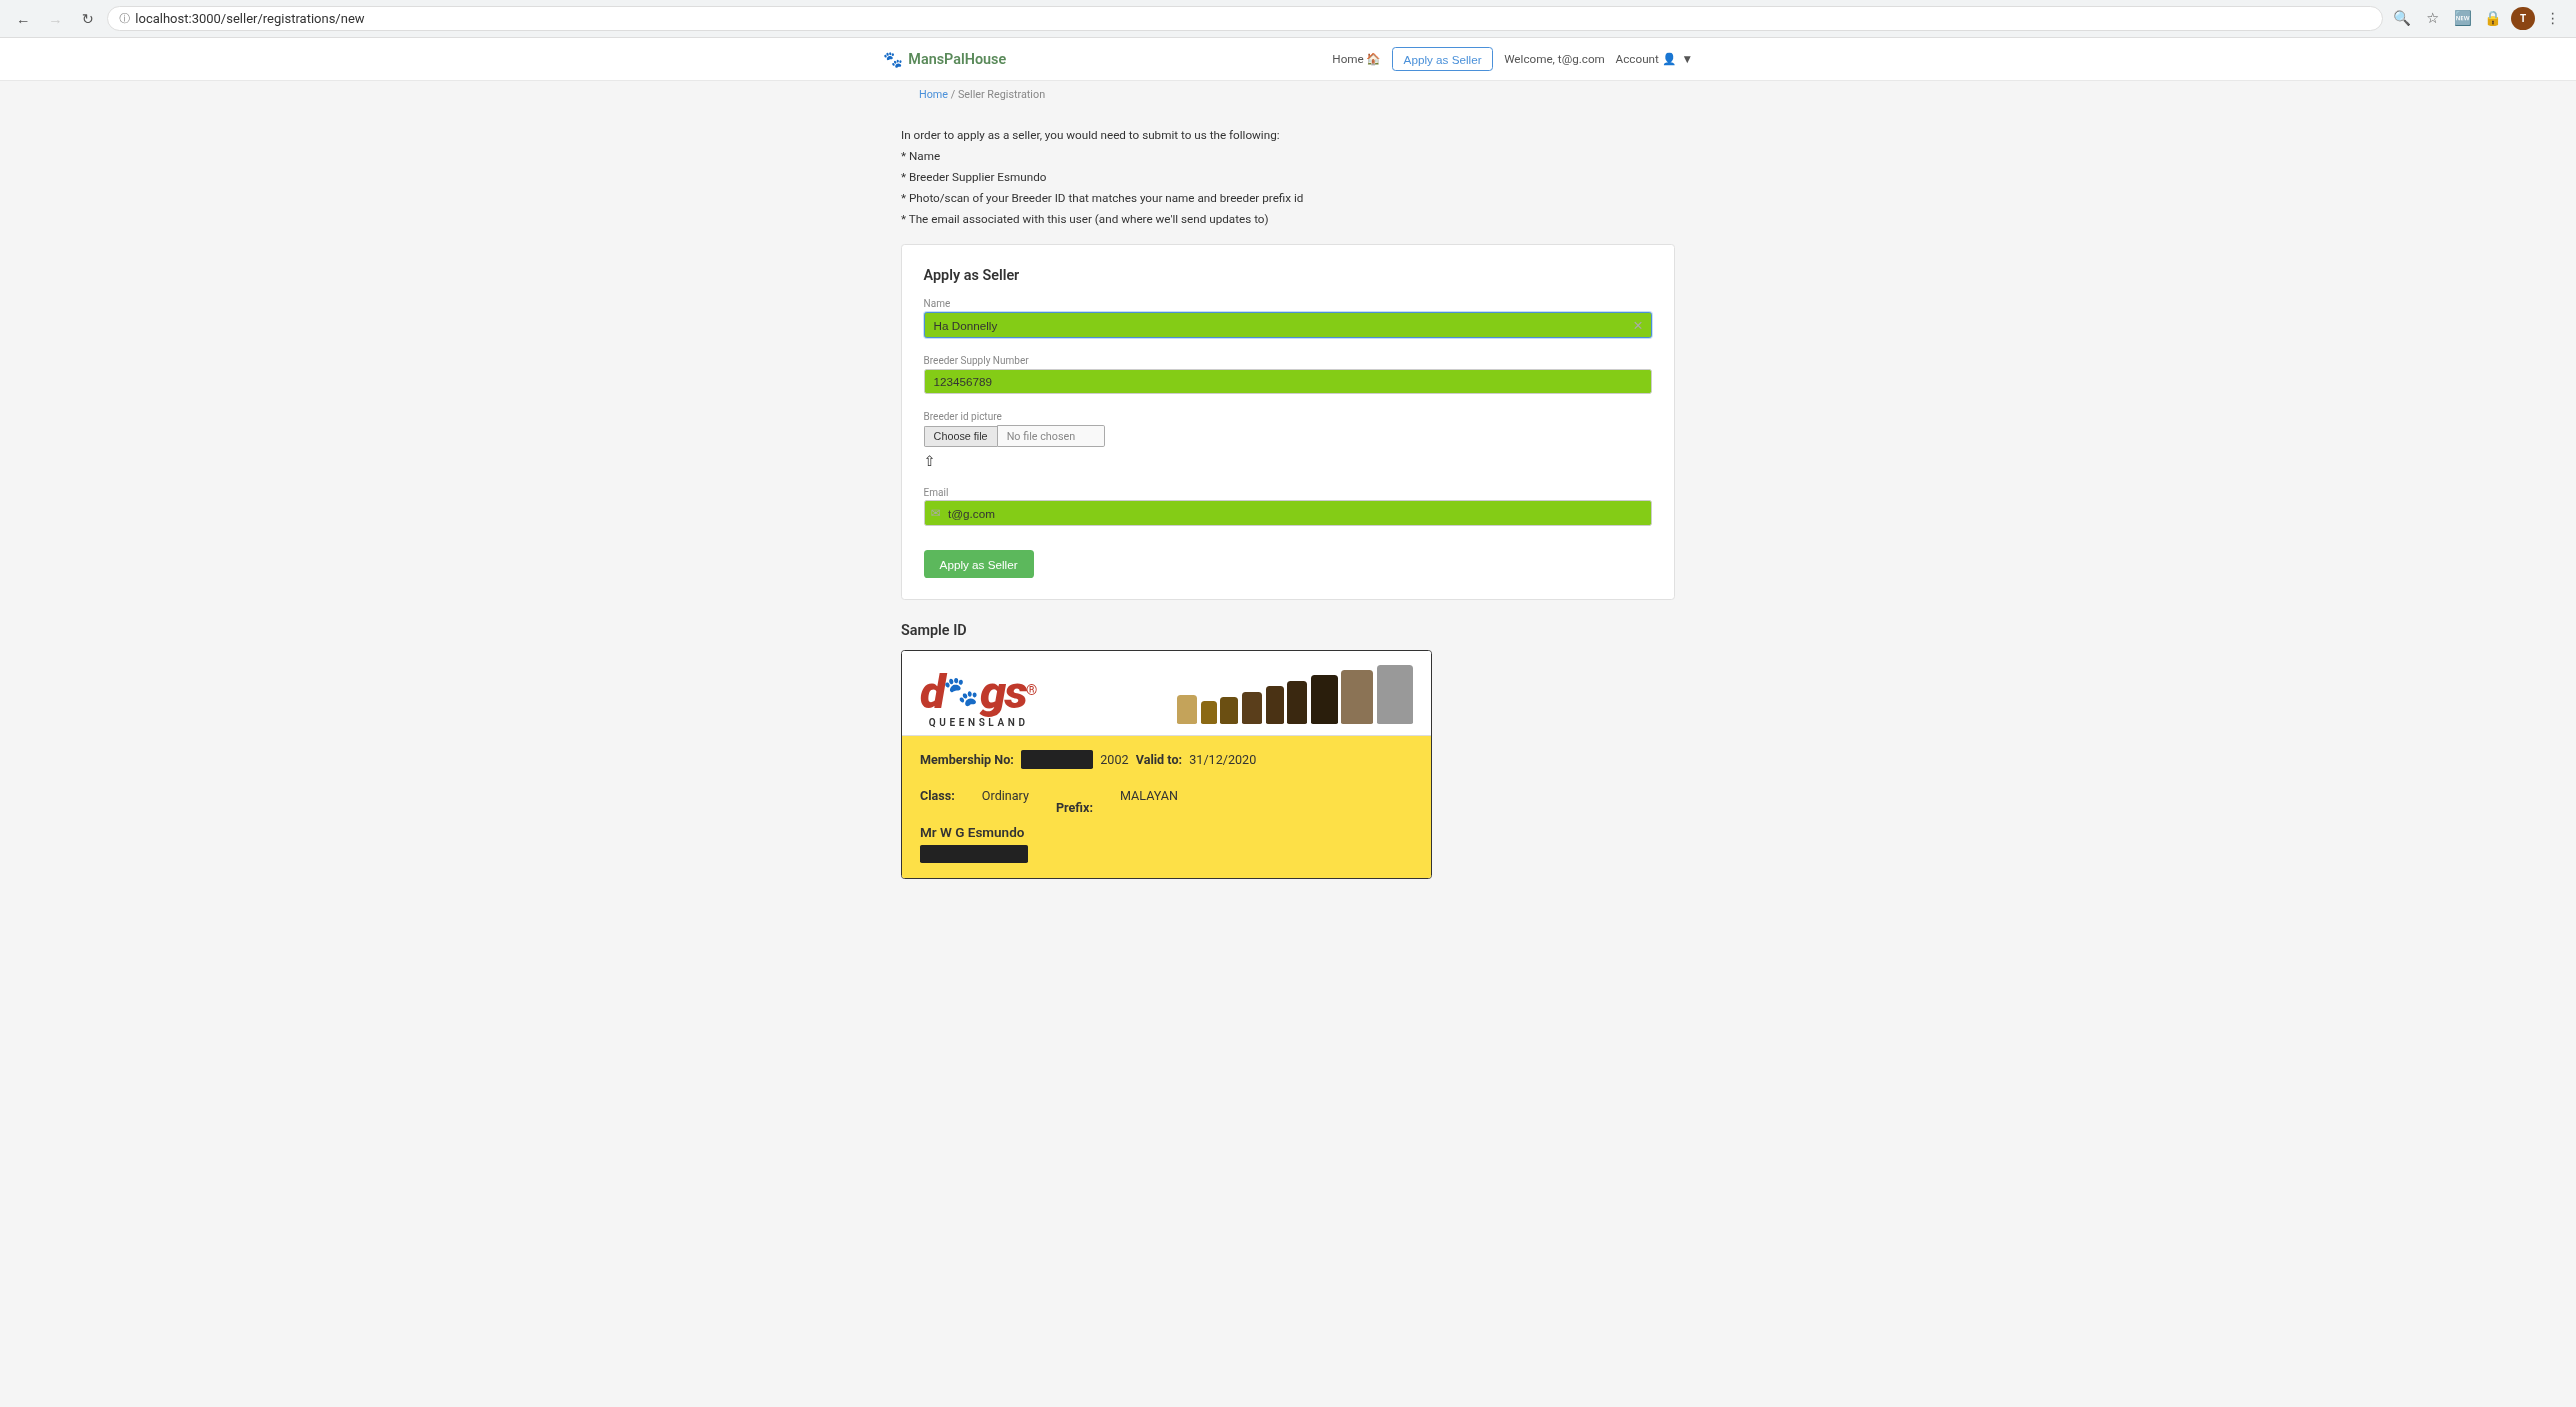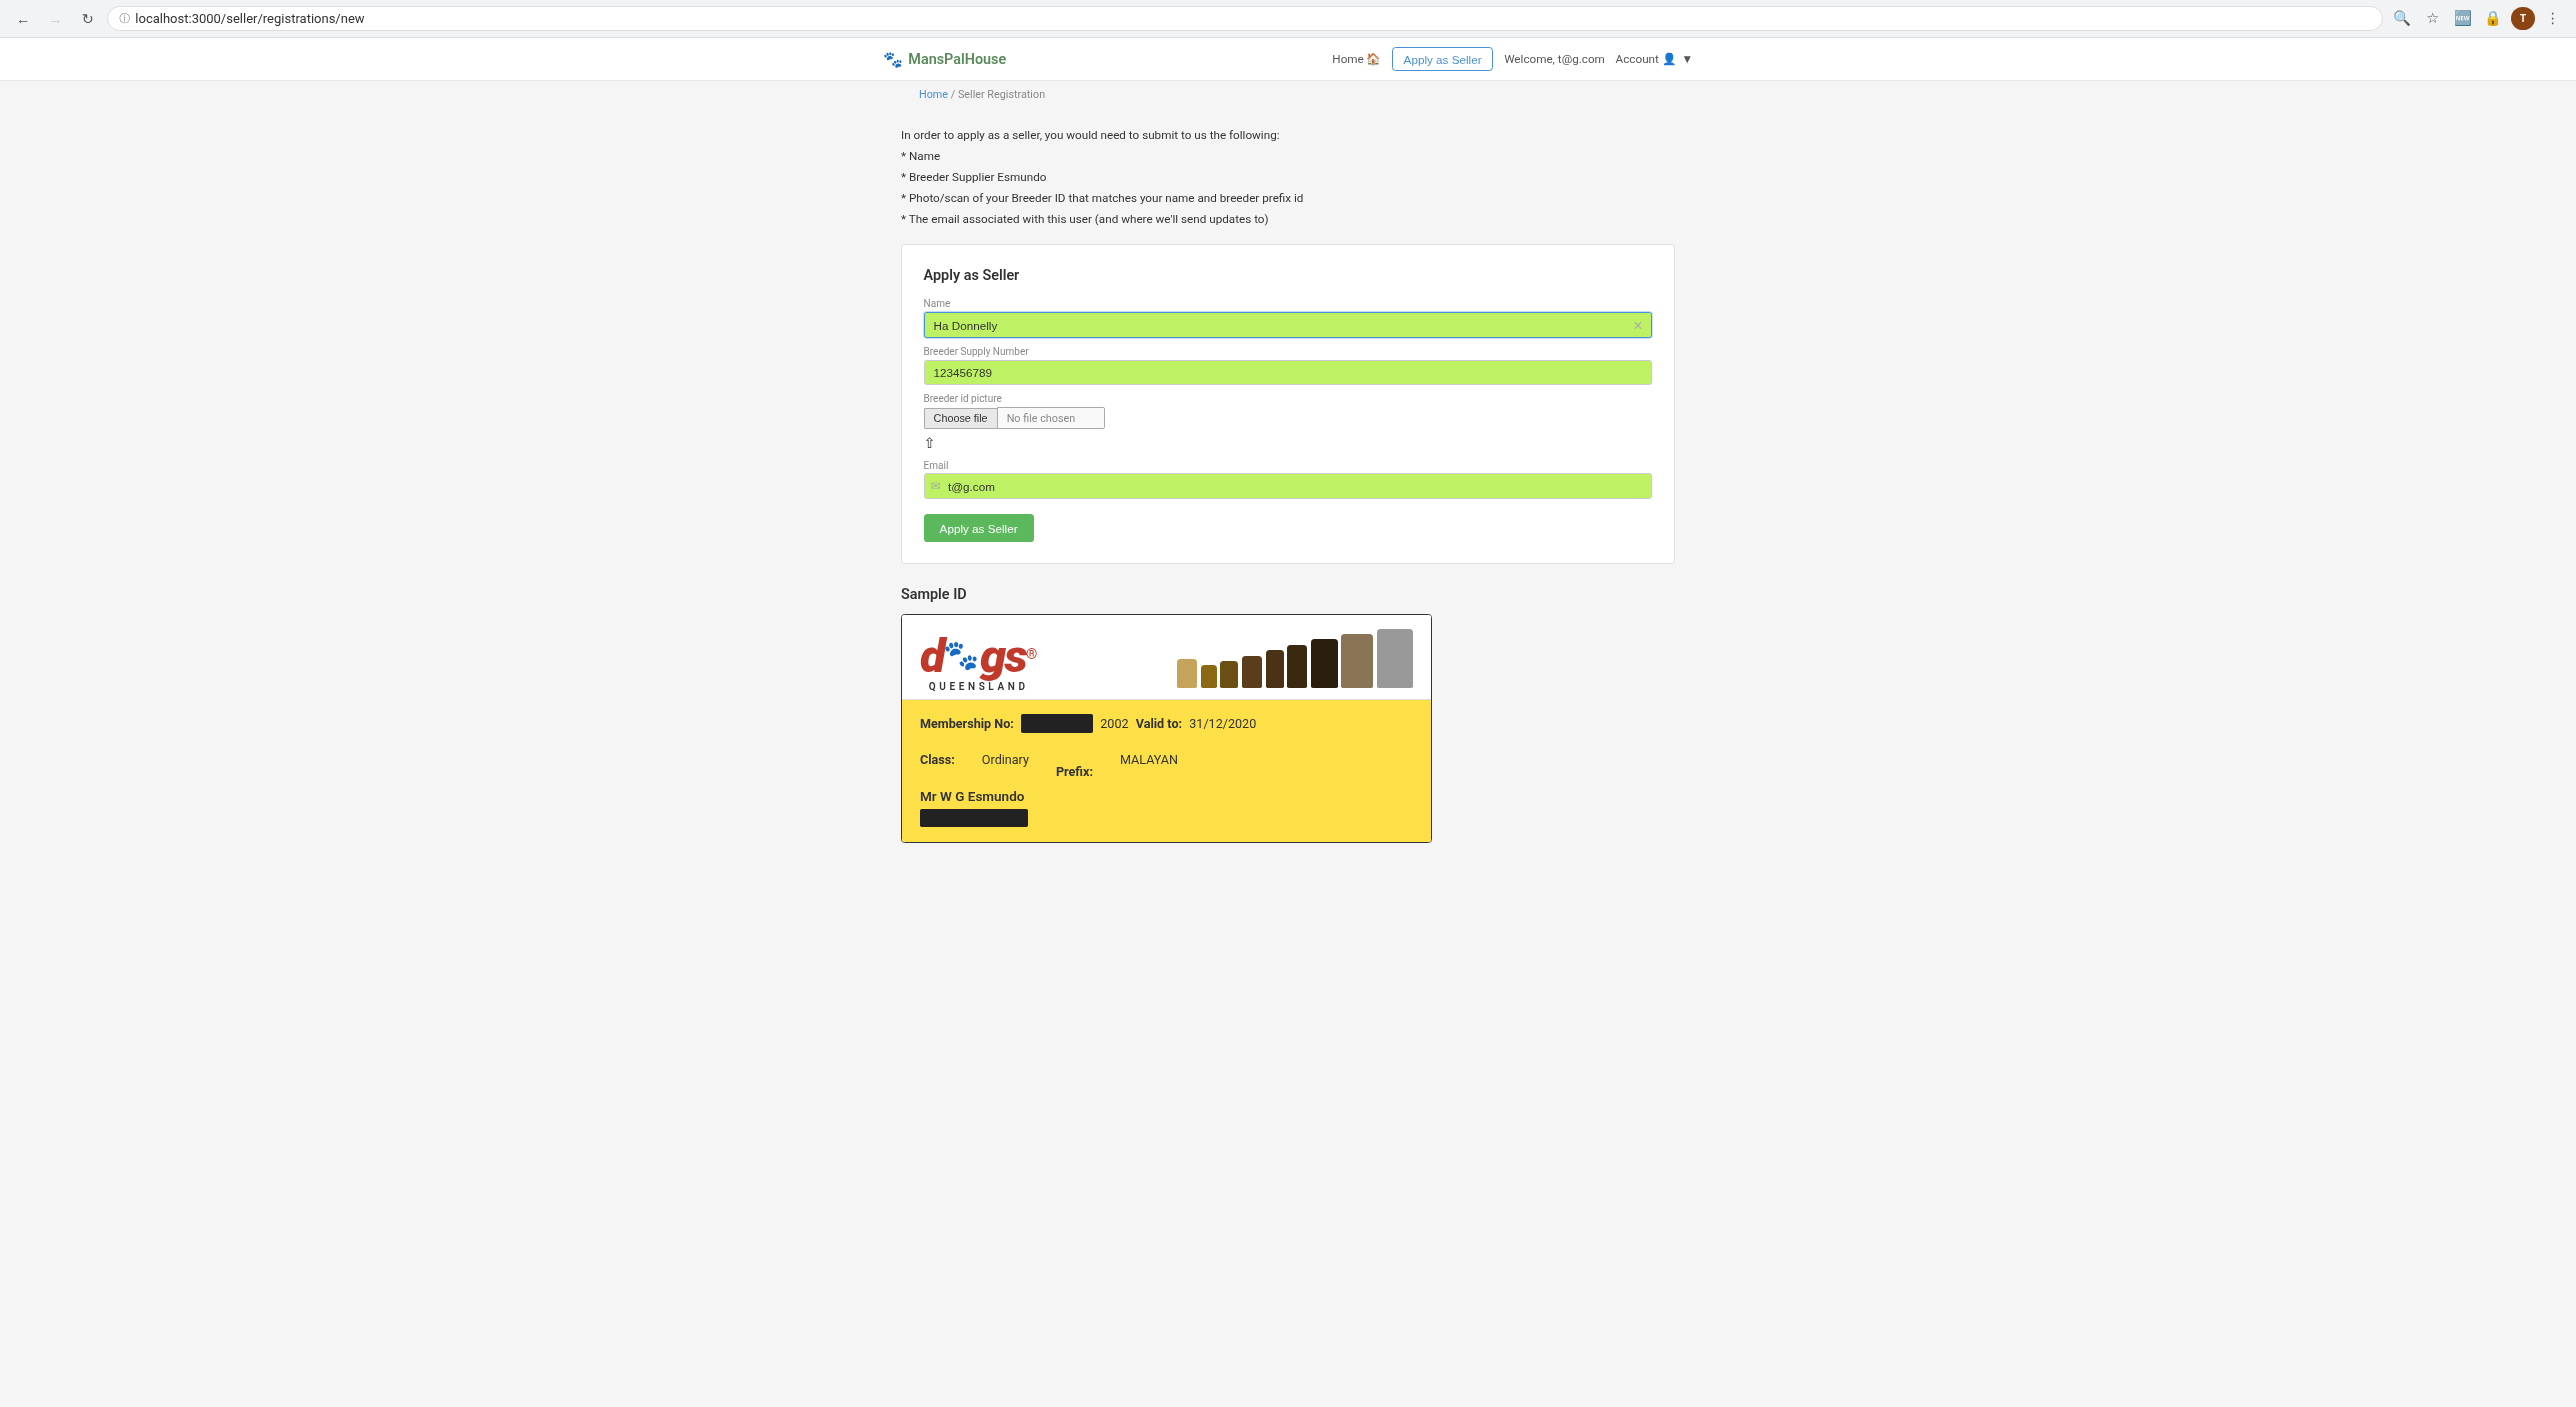--- a/index.html
+++ b/index.html
@@ -218,38 +218,38 @@
     }
 
     .form-title {
       font-size: 14.4px;
       font-weight: 600;
       color: #333;
       margin-bottom: 14.4px;
     }
 
     .form-group {
-      margin-bottom: 8px;
+      margin-bottom: 17px;
     }
 
     .form-label {
       display: block;
       font-size: 10px;
       color: #888;
       margin-bottom: 2.7px;
     }
 
     .form-input {
       width: 100%;
       border: 0.9px solid #ccc;
       border-radius: 2.7px;
       padding: 5.4px 9px;
       font-size: 11.7px;
       color: #333;
-      background: #bef264;
+      background: #84cc16;
       outline: none;
     }
 
     .form-input.active-input {
       border-color: #4a90d9;
       box-shadow: 0 0 0 0.9px rgba(74, 144, 217, 0.3);
     }
 
     .input-with-icon {
       position: relative;

